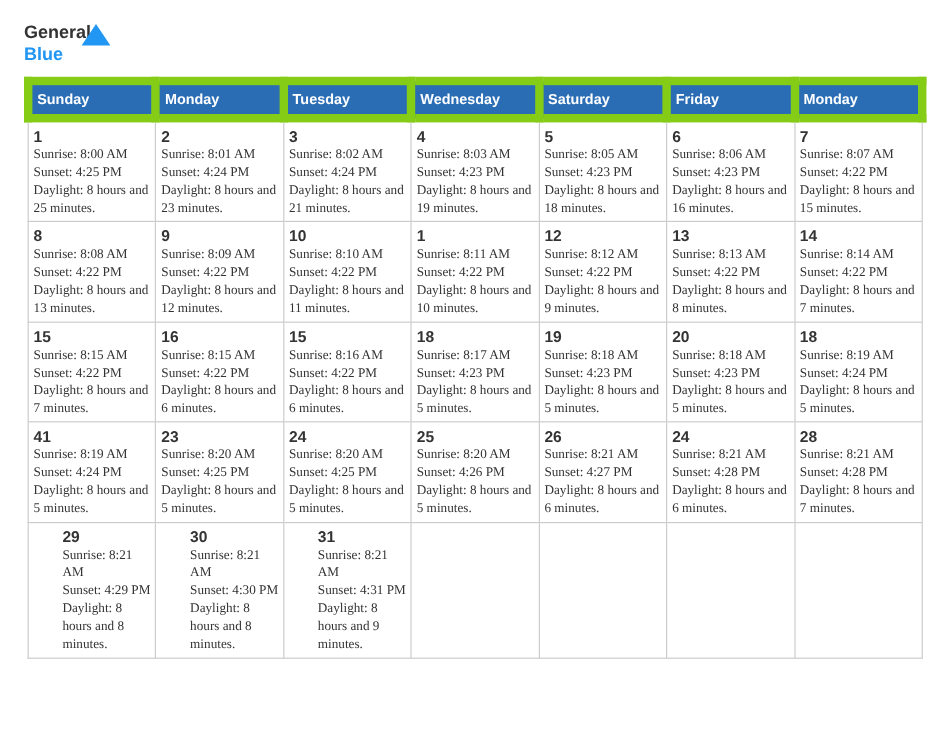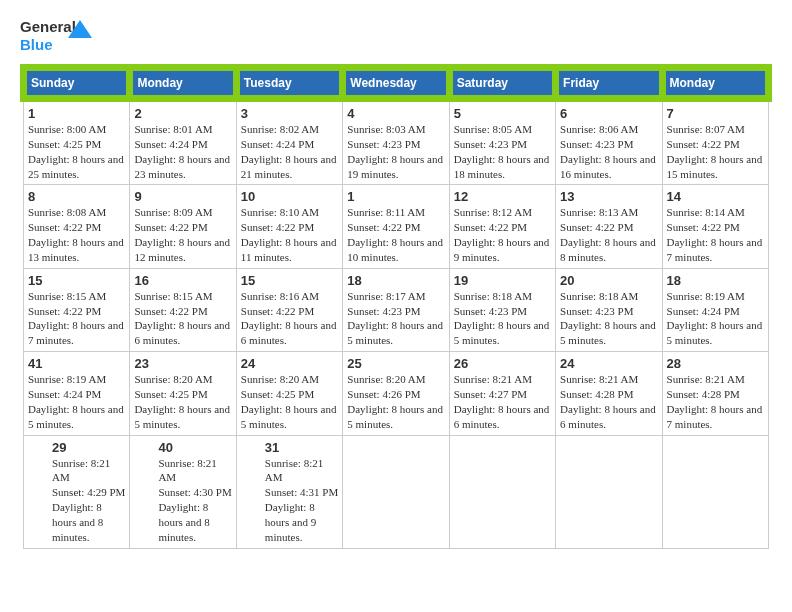--- a/index.html
+++ b/index.html
@@ -232,21 +232,21 @@
             <span class="day-num">28</span>
             <div class="day-info">Sunrise: 8:21 AM<br>Sunset: 4:28 PM<br>Daylight: 8 hours and 7 minutes.</div>
           </td>
         </tr>
         <tr>
           <td>
             <span class="day-num">29</span>
             <div class="day-info">Sunrise: 8:21 AM<br>Sunset: 4:29 PM<br>Daylight: 8 hours and 8 minutes.</div>
           </td>
           <td>
-            <span class="day-num">40</span>
+            <span class="day-num">30</span>
             <div class="day-info">Sunrise: 8:21 AM<br>Sunset: 4:30 PM<br>Daylight: 8 hours and 8 minutes.</div>
           </td>
           <td>
             <span class="day-num">31</span>
             <div class="day-info">Sunrise: 8:21 AM<br>Sunset: 4:31 PM<br>Daylight: 8 hours and 9 minutes.</div>
           </td>
           <td class="empty-cell"></td>
           <td class="empty-cell"></td>
           <td class="empty-cell"></td>
           <td class="empty-cell"></td>

